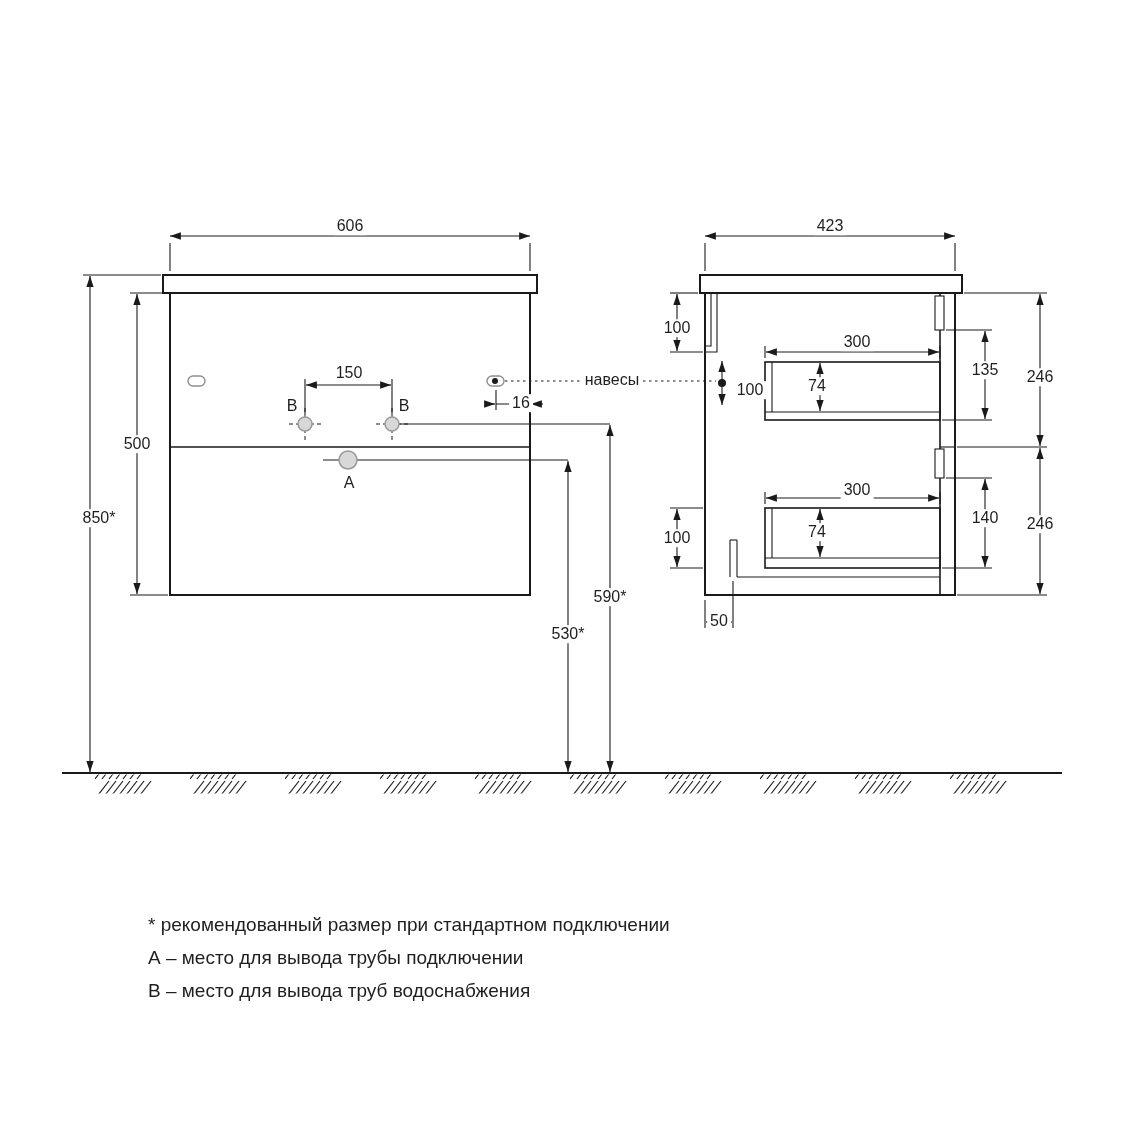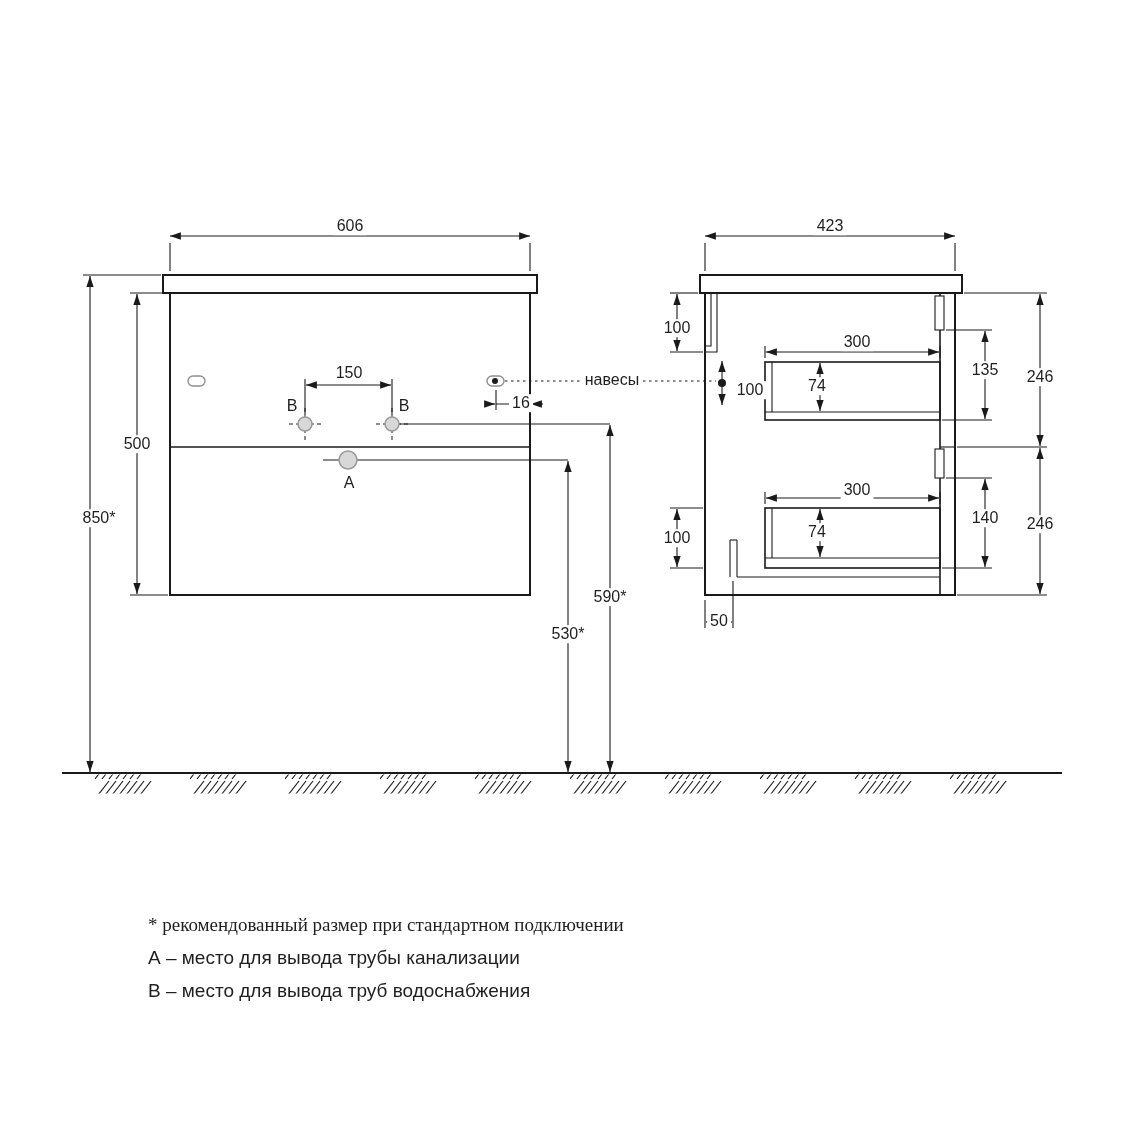--- a/index.html
+++ b/index.html
@@ -202,17 +202,17 @@
   <div class="lbl" style="left:817px;  top:386px;">74</div>
   <div class="lbl" style="left:985px;  top:370px;">135</div>
   <div class="lbl" style="left:1040px; top:377px;">246</div>
   <div class="lbl" style="left:857px;  top:490px;">300</div>
   <div class="lbl" style="left:817px;  top:532px;">74</div>
   <div class="lbl" style="left:985px;  top:518px;">140</div>
   <div class="lbl" style="left:1040px; top:524px;">246</div>
   <div class="lbl" style="left:677px;  top:538px;">100</div>
   <div class="lbl" style="left:719px;  top:621px;">50</div>
 
-  <div class="note" style="left:148px; top:925px;font-family:Liberation Serif, serif;">* рекомендованный размер при стандартном подключении</div>
-  <div class="note" style="left:148px; top:958px;">А – место для вывода трубы канализации</div>
+  <div class="note" style="left:148px; top:925px;">* рекомендованный размер при стандартном подключении</div>
+  <div class="note" style="left:148px; top:958px;">А – место для вывода трубы подключении</div>
   <div class="note" style="left:148px; top:991px;">В – место для вывода труб водоснабжения</div>
 
 </div>
 
 </body></html>

